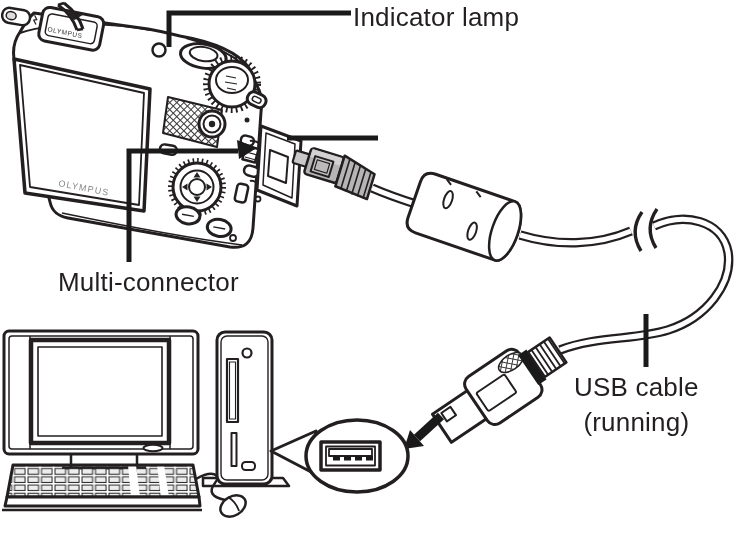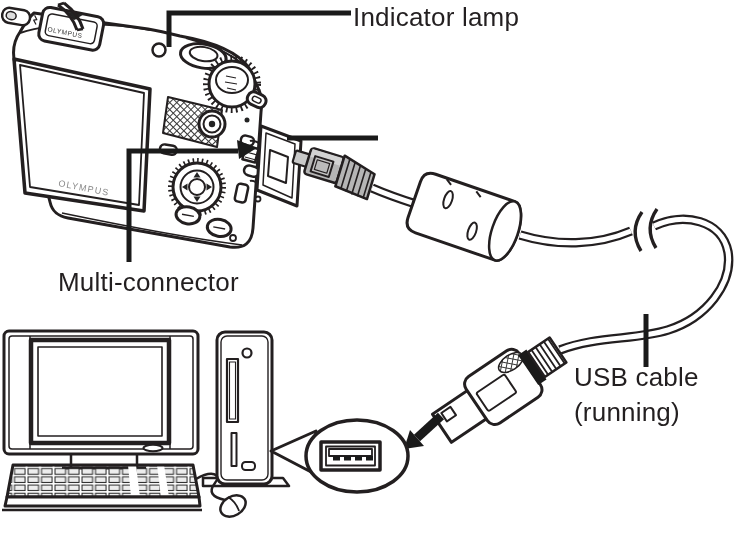--- a/index.html
+++ b/index.html
@@ -241,19 +241,19 @@
     <polygon points="257,148 237,140 239,159" fill="#1a1a1a" stroke="none"></polygon>
     <path d="M646,314 V367" stroke-width="5"></path>
   </g>
 </svg>
 
 <div class="lbl" style="left:353px;top:0px;">Indicator lamp</div>
 
 
 <div class="lbl" style="left:10px;top:265px;margin-left:48px;">Multi-connector</div>
 
-<div class="lbl" style="left:574px;top:360px;">
+<div class="lbl" style="left:574px;top:370px;text-align:center;">
   <div>USB cable</div>
   <div>(running)</div>
 </div>
 
 
 </div>
 
 </body></html>

